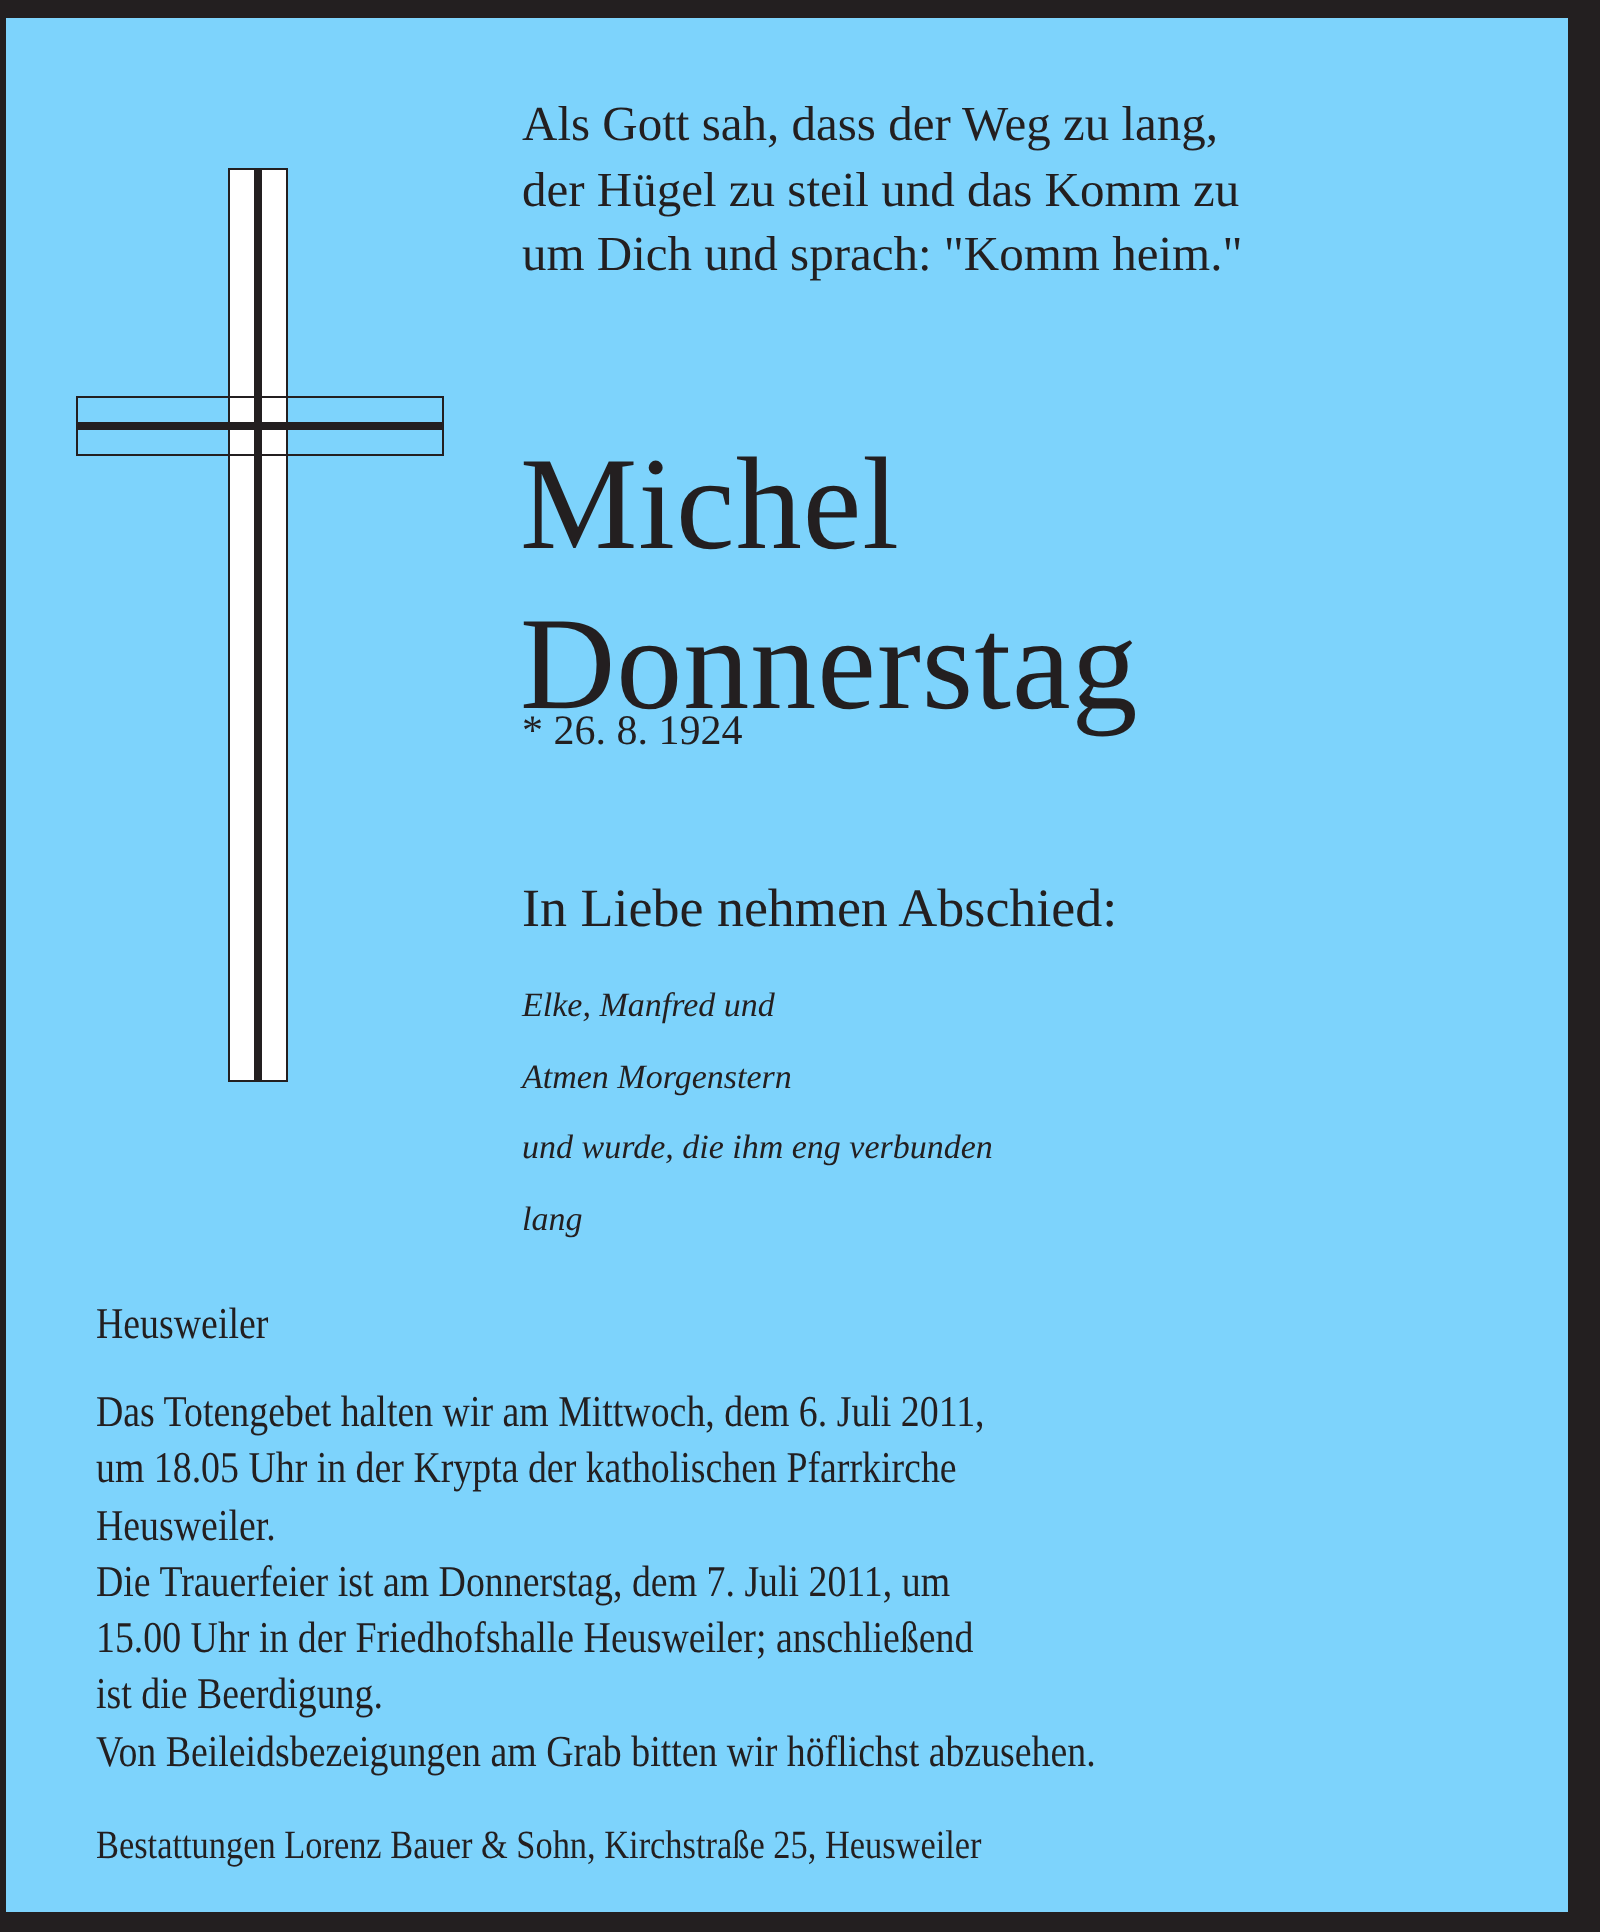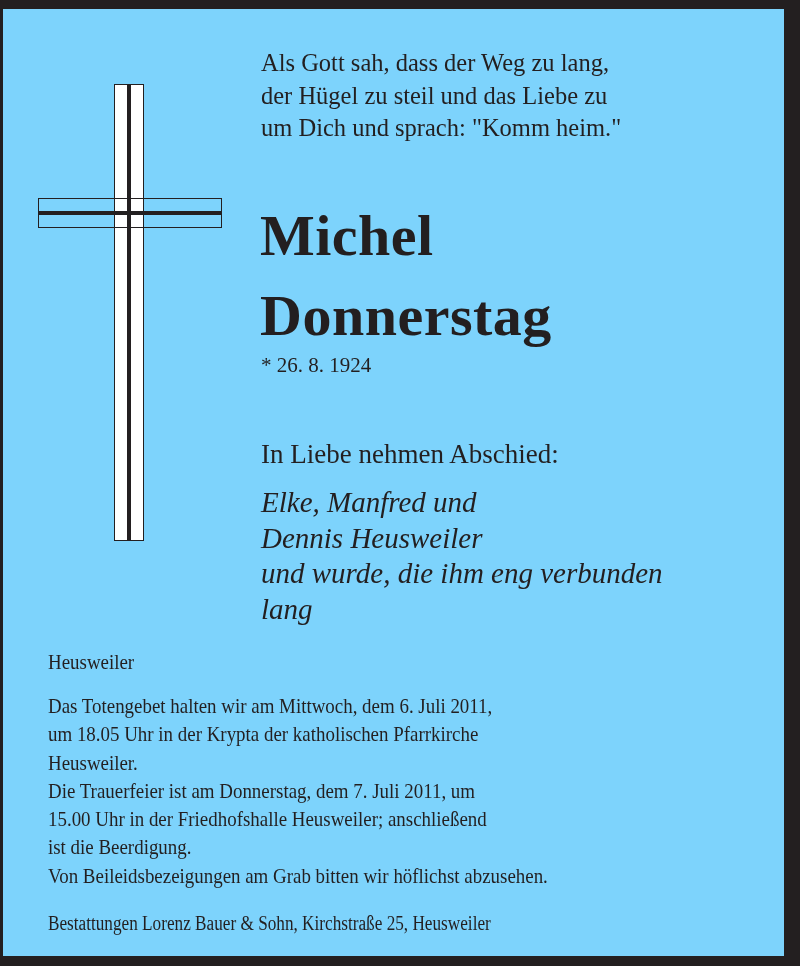--- a/index.html
+++ b/index.html
@@ -48,41 +48,42 @@
   .poem {
     position: absolute;
     left: 258px; top: 38px;
     font-size: 24.5px;
     line-height: 32.5px;
     white-space: nowrap;
   }
   .name {
     position: absolute;
     left: 257px;
-    font-weight: bold;
-    font-size: 58px;
+    font-weight: normal;
+    font-size: 66px;
     line-height: 1;
     letter-spacing: 0.5px;
     white-space: nowrap;
+    margin-top: 13px;
   }
   .name.first { top: 198px; }
   .name.last  { top: 278px; }
   .dates {
     position: absolute; top: 344px;
     font-size: 21px; white-space: nowrap;
   }
   .dates.born { left: 258px; }
   .dates.died { left: 540px; }
   .farewell {
     position: absolute; left: 258px; top: 430px;
     font-size: 27px; white-space: nowrap;
   }
   .mourners {
     position: absolute; left: 258px; top: 476px;
-    font-size: 29px; line-height: 35.5px;
+    font-size: 17px; line-height: 35.5px;
     font-style: italic; white-space: nowrap;
   }
   .place {
     position: absolute; left: 45px; top: 640px;
     font-size: 22px; white-space: nowrap;
     transform: scaleX(0.86); transform-origin: left top;
   }
   .details {
     position: absolute; left: 45px; top: 683px;
     font-size: 22px; line-height: 28.3px;
@@ -99,34 +100,34 @@
 </head>
 <body>
 
 <div class="paper">
 
   <div class="cross-v"></div>
   <div class="cross-h"></div>
 
   <div class="poem">
     <div>Als Gott sah, dass der Weg zu lang,</div>
-    <div>der Hügel zu steil und das Liebe zu</div>
+    <div>der Hügel zu steil und das Komm zu</div>
     <div>um Dich und sprach: "Komm heim."</div>
   </div>
 
   <div class="name first">Michel</div>
   <div class="name last">Donnerstag</div>
 
   <div class="dates born">* 26. 8. 1924</div>
 
   <div class="farewell">In Liebe nehmen Abschied:</div>
 
   <div class="mourners">
     <div>Elke, Manfred und</div>
-    <div>Dennis Heusweiler</div>
+    <div>Atmen Morgenstern</div>
     <div>und wurde, die ihm eng verbunden</div>
     <div>lang</div>
   </div>
 
   <div class="place">Heusweiler</div>
 
   <div class="details">
     <div>Das Totengebet halten wir am Mittwoch, dem 6. Juli 2011,</div>
     <div>um 18.05 Uhr in der Krypta der katholischen Pfarrkirche</div>
     <div>Heusweiler.</div>

